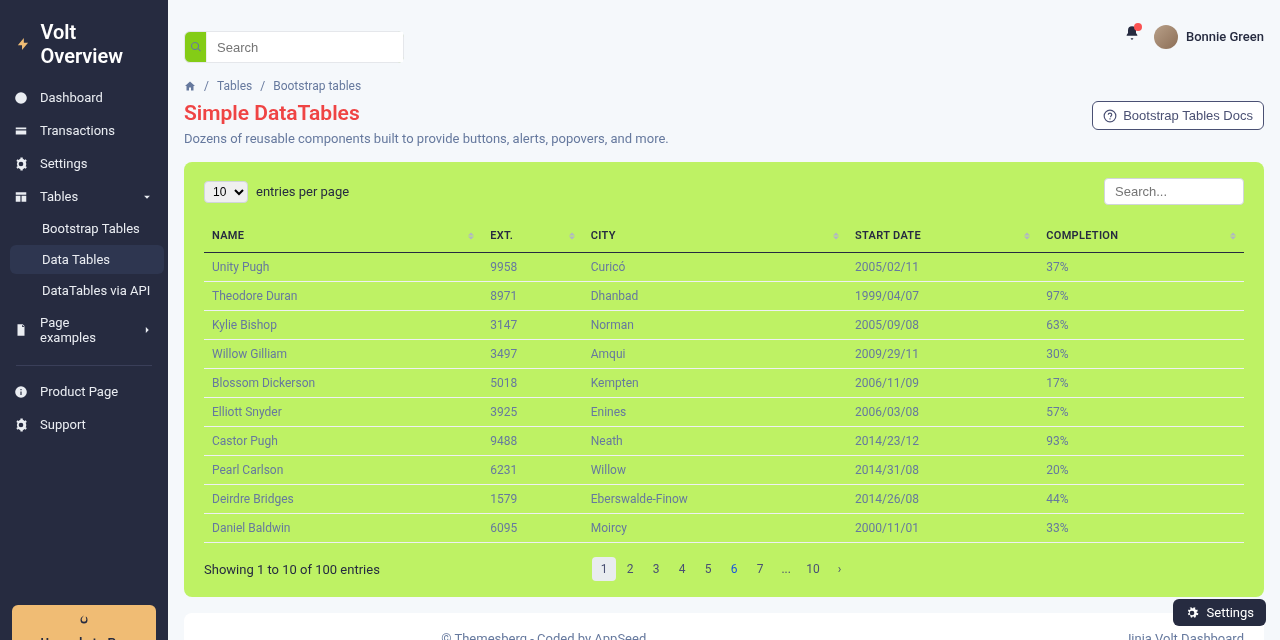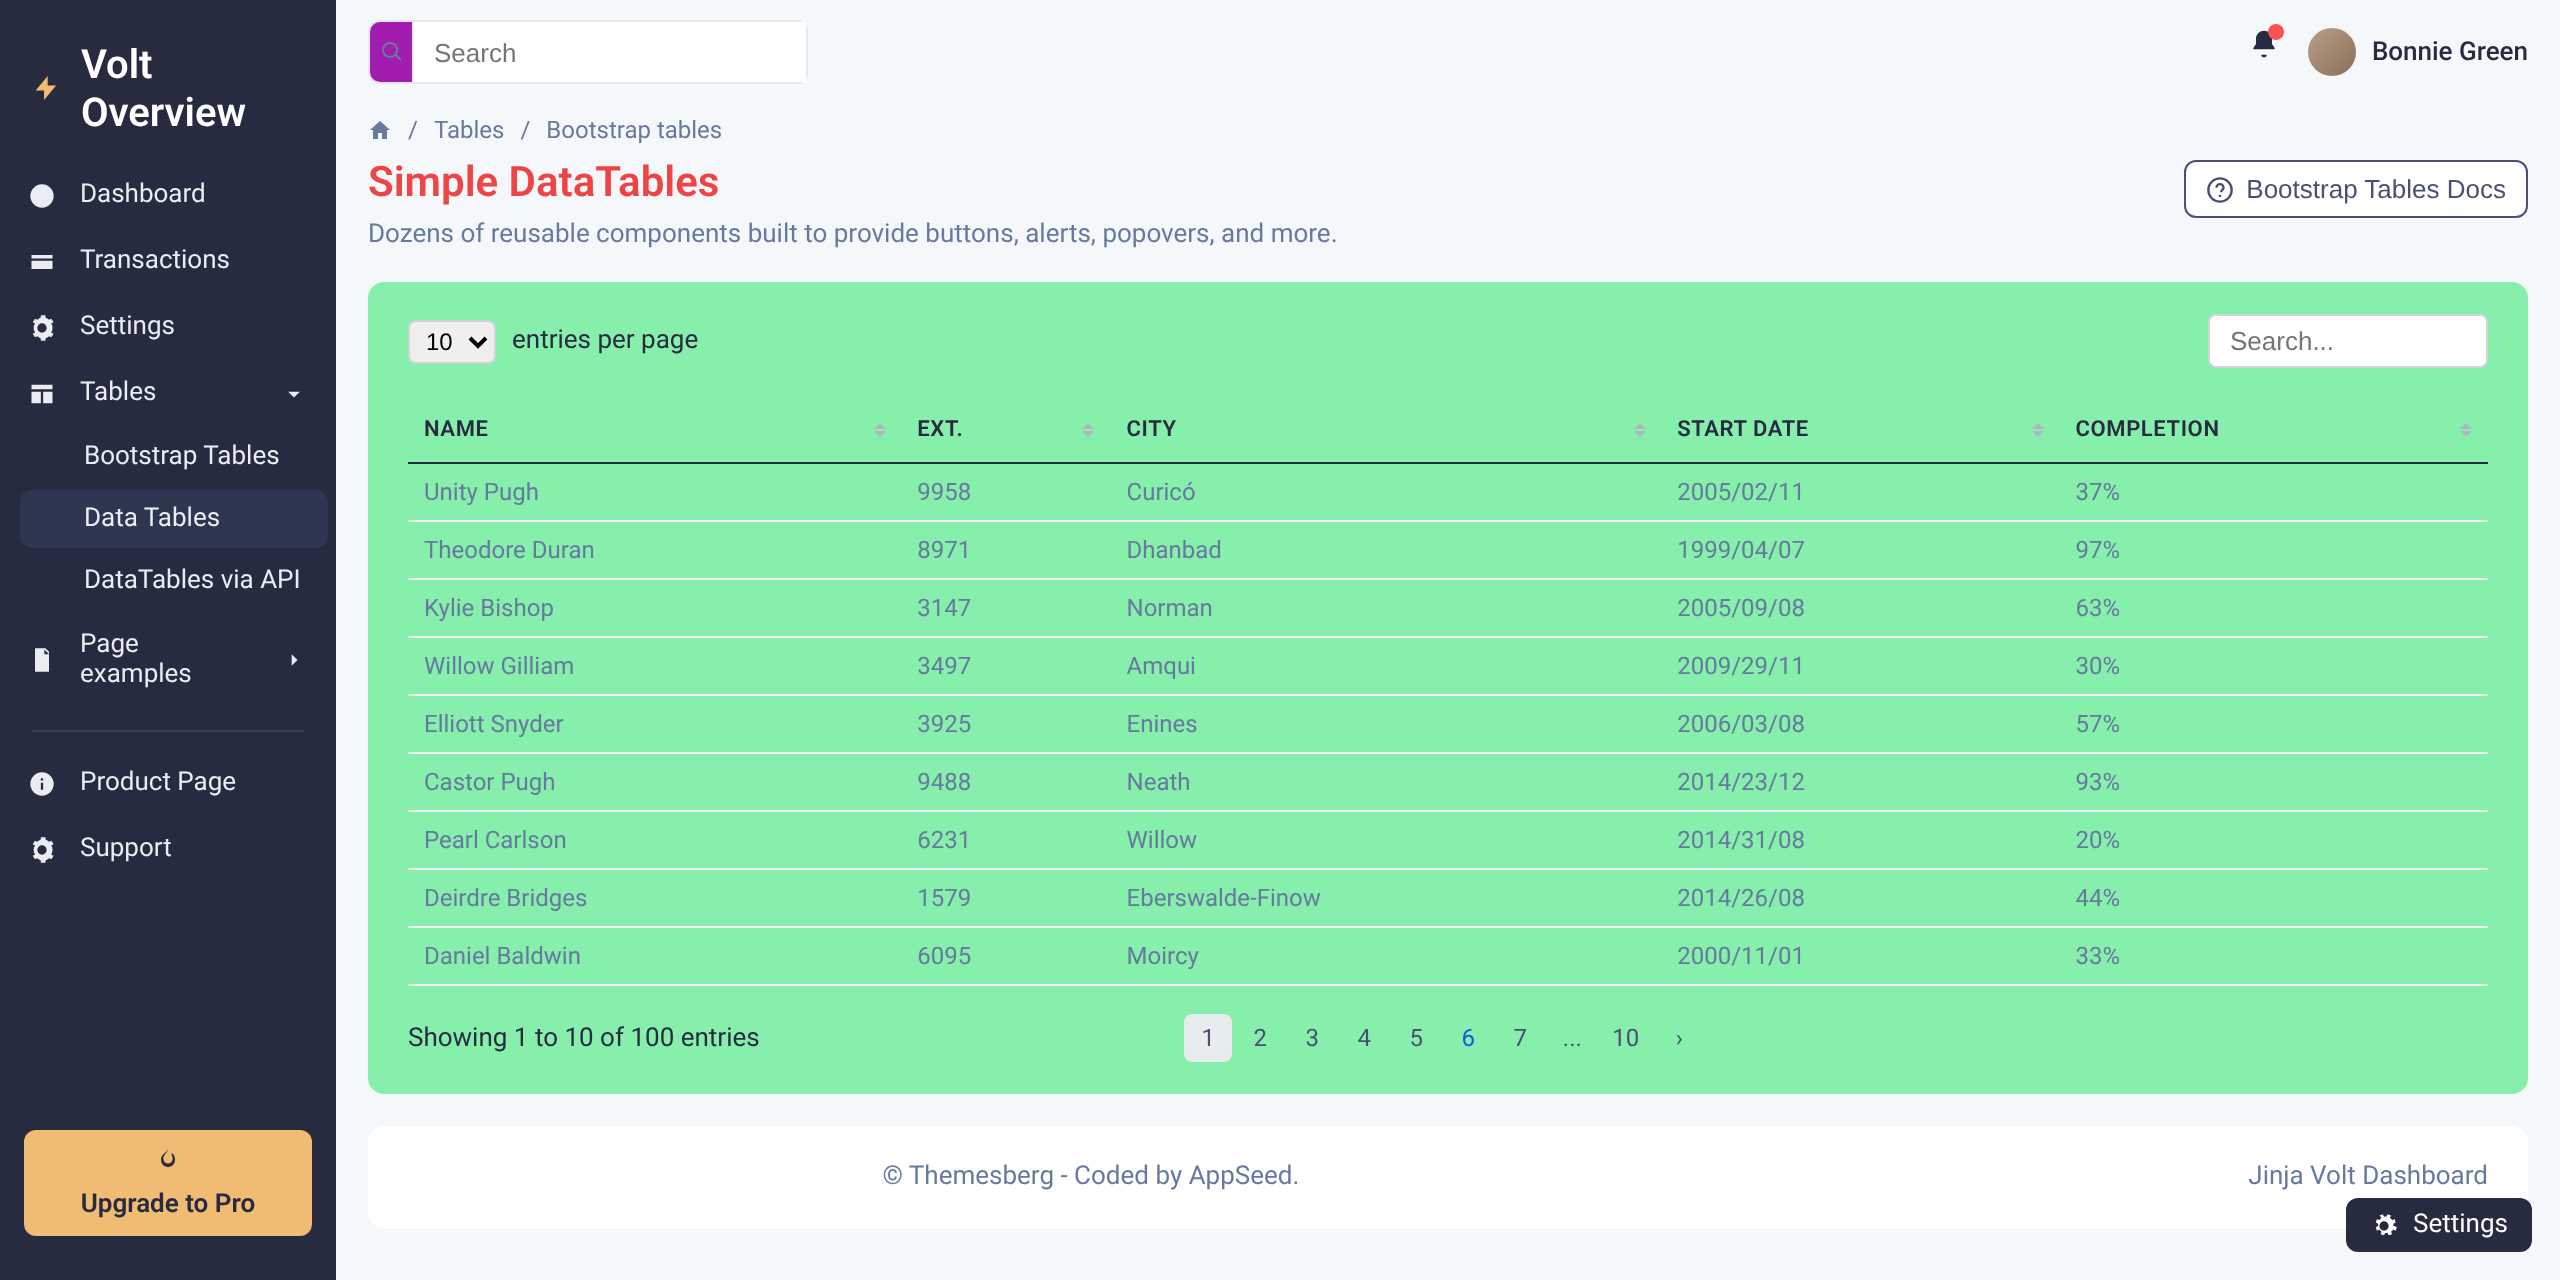--- a/index.html
+++ b/index.html
@@ -81,25 +81,26 @@
 .main { flex: 1; display: flex; flex-direction: column; }
 .topbar {
   display: flex;
   align-items: center;
   padding: 10px 16px 0;
   gap: 16px;
 }
 .search-wrap {
   display: flex;
   align-items: center;
-  background: #a21caf;
+  background: #84cc16;
   border: 1px solid #e5e7eb;
   border-radius: 6px;
   height: 32px;
   width: 220px;
+  margin-top: 21px;
 }
 .search-wrap .si {
   width: 28px;
   display: flex;
   align-items: center;
   justify-content: center;
   border-right: 1px solid #eee;
   height: 100%;
 }
 .search-wrap input {
@@ -172,21 +173,21 @@
   background: #fff;
   border-radius: 6px;
   padding: 6px 10px;
   font-size: 13px;
   color: #4a5073;
   cursor: pointer;
 }
 
 
 .card {
-  background: #86efac;
+  background: #bef264;
   border-radius: 8px;
   margin: 0 16px 16px;
   padding: 16px 20px;
 }
 .table-controls {
   display: flex;
   align-items: center;
   margin-bottom: 14px;
 }
 .entries-select {
@@ -479,20 +480,27 @@
               <td>63%</td>
             </tr>
             <tr>
               <td>Willow Gilliam</td>
               <td>3497</td>
               <td>Amqui</td>
               <td>2009/29/11</td>
               <td>30%</td>
             </tr>
             <tr>
+              <td>Blossom Dickerson</td>
+              <td>5018</td>
+              <td>Kempten</td>
+              <td>2006/11/09</td>
+              <td>17%</td>
+            </tr>
+            <tr>
               <td>Elliott Snyder</td>
               <td>3925</td>
               <td>Enines</td>
               <td>2006/03/08</td>
               <td>57%</td>
             </tr>
             <tr>
               <td>Castor Pugh</td>
               <td>9488</td>
               <td>Neath</td>

